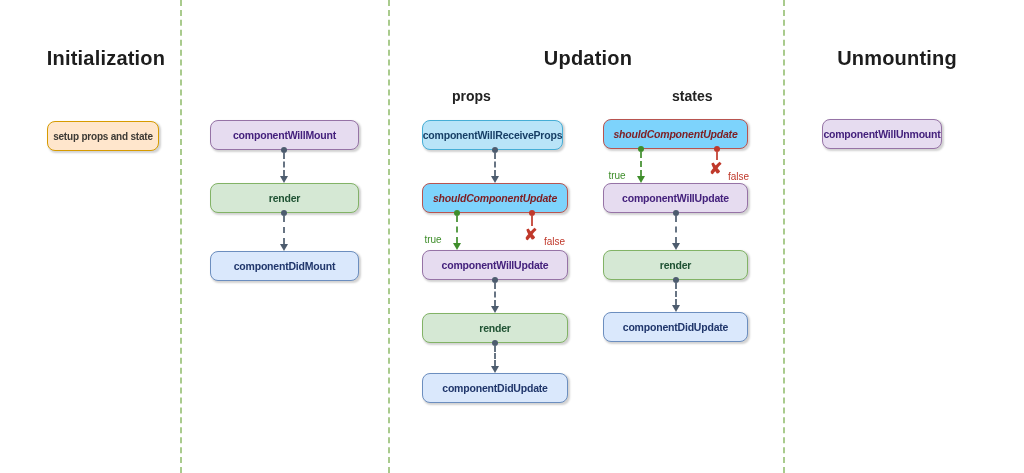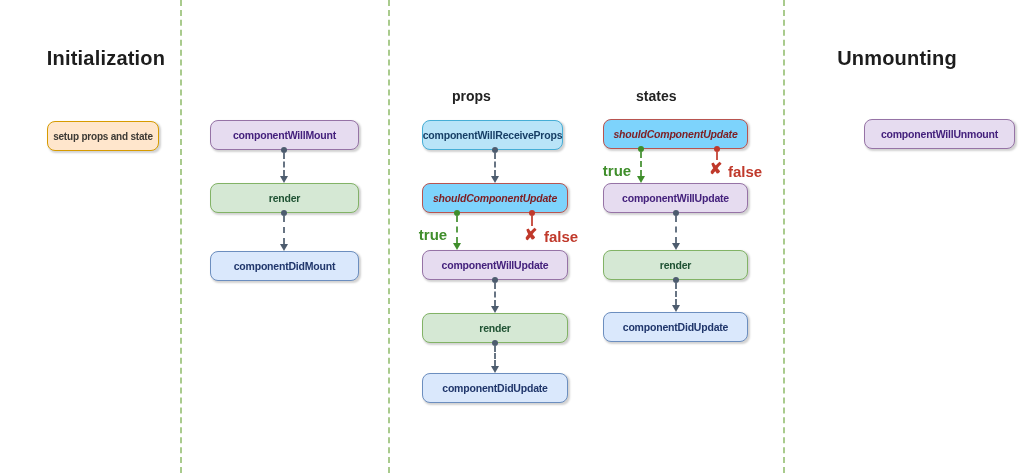--- a/index.html
+++ b/index.html
@@ -48,43 +48,44 @@
     flex:1 1 auto; width:0; border-left:2px dashed currentColor; opacity:0.85;
   }
   .connector .arrow {
     flex:0 0 auto; width:0; height:0;
     border-left:4.5px solid transparent; border-right:4.5px solid transparent;
     border-top:7px solid currentColor;
   }
   .branch-green { color:#3F8E2B; }
   .branch-red   { color:#C0392B; }
   .branch-label {
-    position:absolute; font-size:15px; font-weight:700; z-index:4;
+    position:absolute; font-size:10px; font-weight:400; z-index:4;margin-top:8px;
   }
   .label-true  { color:#3F8E2B; width:40px; text-align:center; }
   .label-false { color:#C0392B; }
   .x-mark {
     position:absolute; color:#C0392B; font-size:16px; font-weight:900;
     line-height:16px; z-index:4;
   }
 </style>
 </head>
 <body>
 
 <div class="stage">
 
   <div class="separator" style="left:180px"></div>
   <div class="separator" style="left:388px"></div>
   <div class="separator" style="left:783px"></div>
 
   <div class="section-title" style="left:26px;top:47px;width:160px">Initialization</div>
+  <div class="section-title" style="left:498px;top:47px;width:180px">Updation</div>
   <div class="section-title" style="left:807px;top:47px;width:180px">Unmounting</div>
 
   <div class="sub-header" style="left:452px;top:88px;width:80px">props</div>
-  <div class="sub-header" style="left:636px;top:88px;width:80px">states</div>
+  <div class="sub-header" style="left:672px;top:88px;width:80px">states</div>
 
   <div class="node purple" style="left:210px;top:120px;width:149px">componentWillMount</div>
 
   <div class="node orange" style="left:47px;top:121px;width:112px;font-size:10px">setup props and state</div>
   <div class="node green" style="left:210px;top:183px;width:149px">render</div>
   <div class="node blue" style="left:210px;top:251px;width:149px">componentDidMount</div>
 
   <div class="connector" style="left:279px;top:147px;height:36px">
     <div class="dot"></div>
     <div class="dash"></div>
@@ -156,15 +157,15 @@
     <div class="dot"></div>
     <div class="dash"></div>
     <div class="arrow"></div>
   </div>
   <div class="connector" style="left:671px;top:277px;height:35px">
     <div class="dot"></div>
     <div class="dash"></div>
     <div class="arrow"></div>
   </div>
 
-  <div class="node purple" style="left:864px;top:119px;width:151px">componentWillUnmount</div>
+  <div class="node purple" style="left:822px;top:119px;width:120px">componentWillUnmount</div>
 
 </div>
 
 </body></html>

